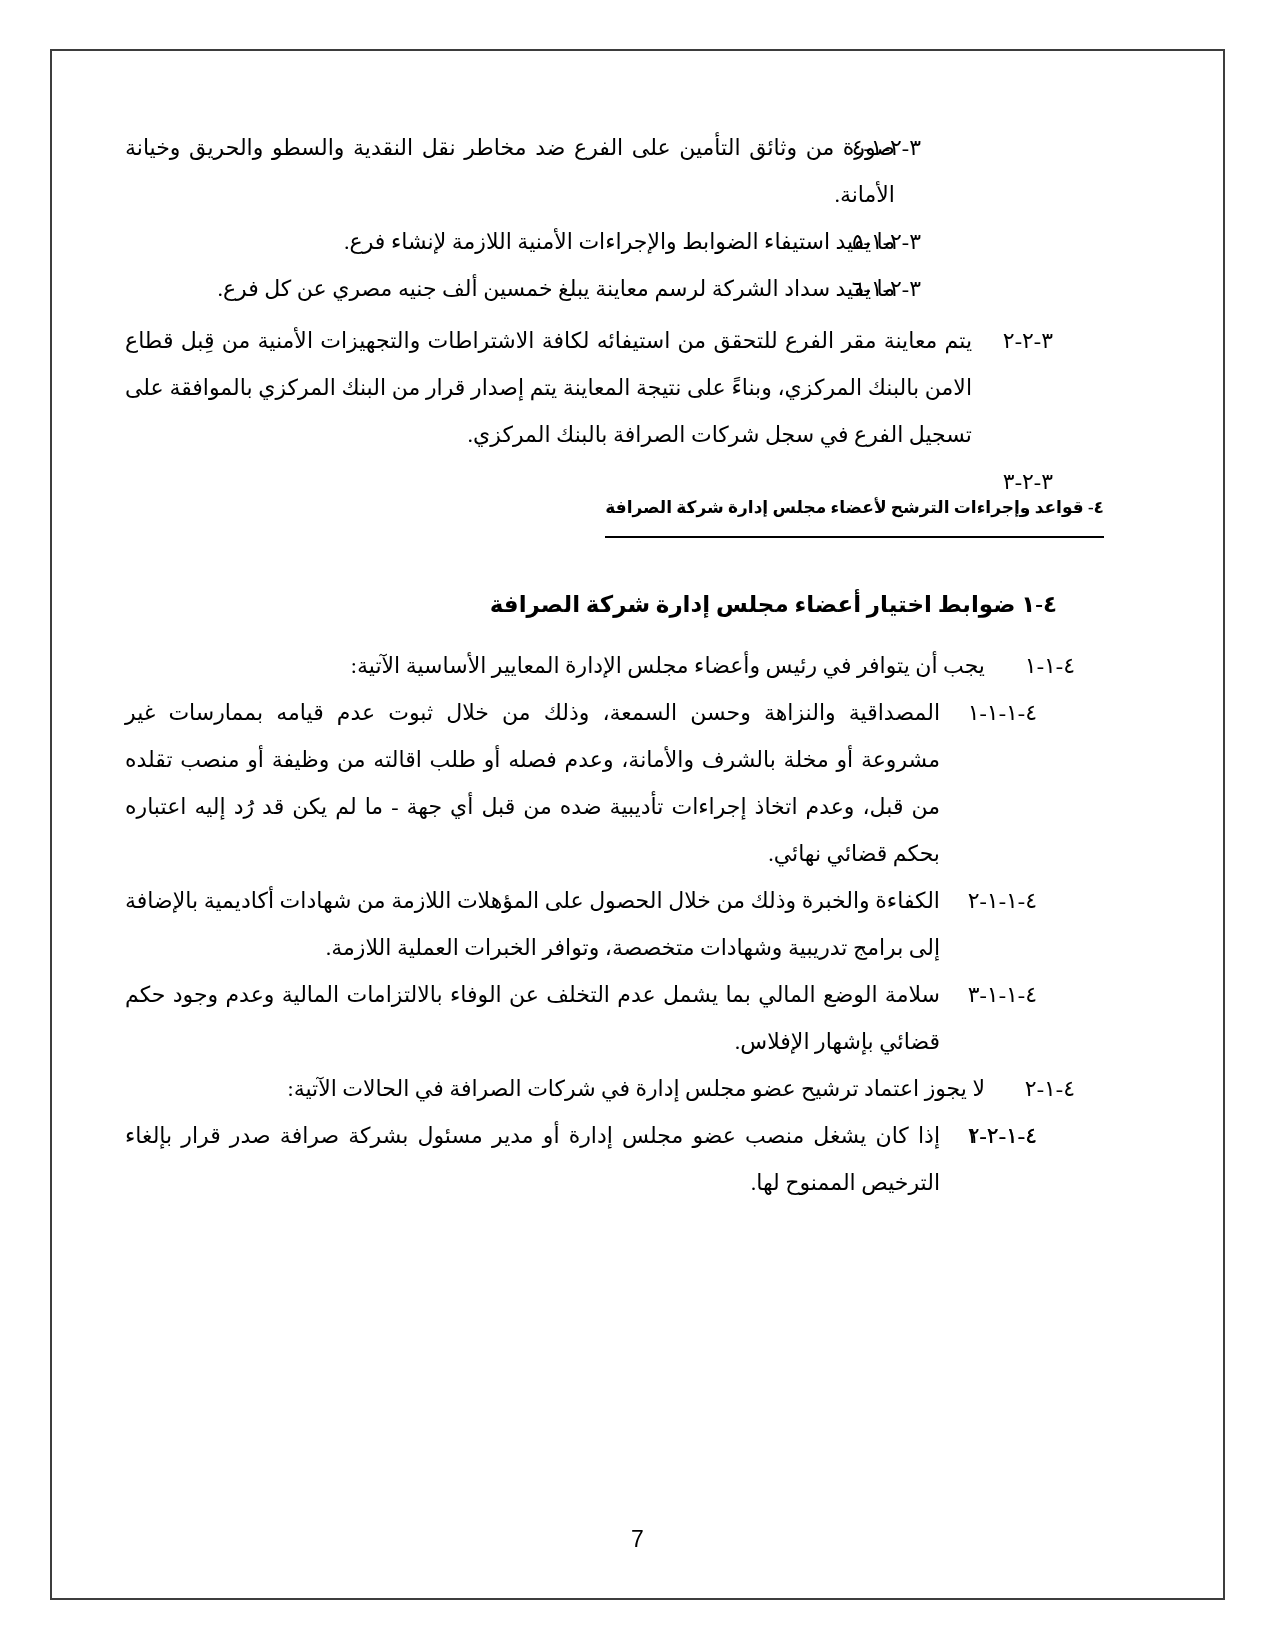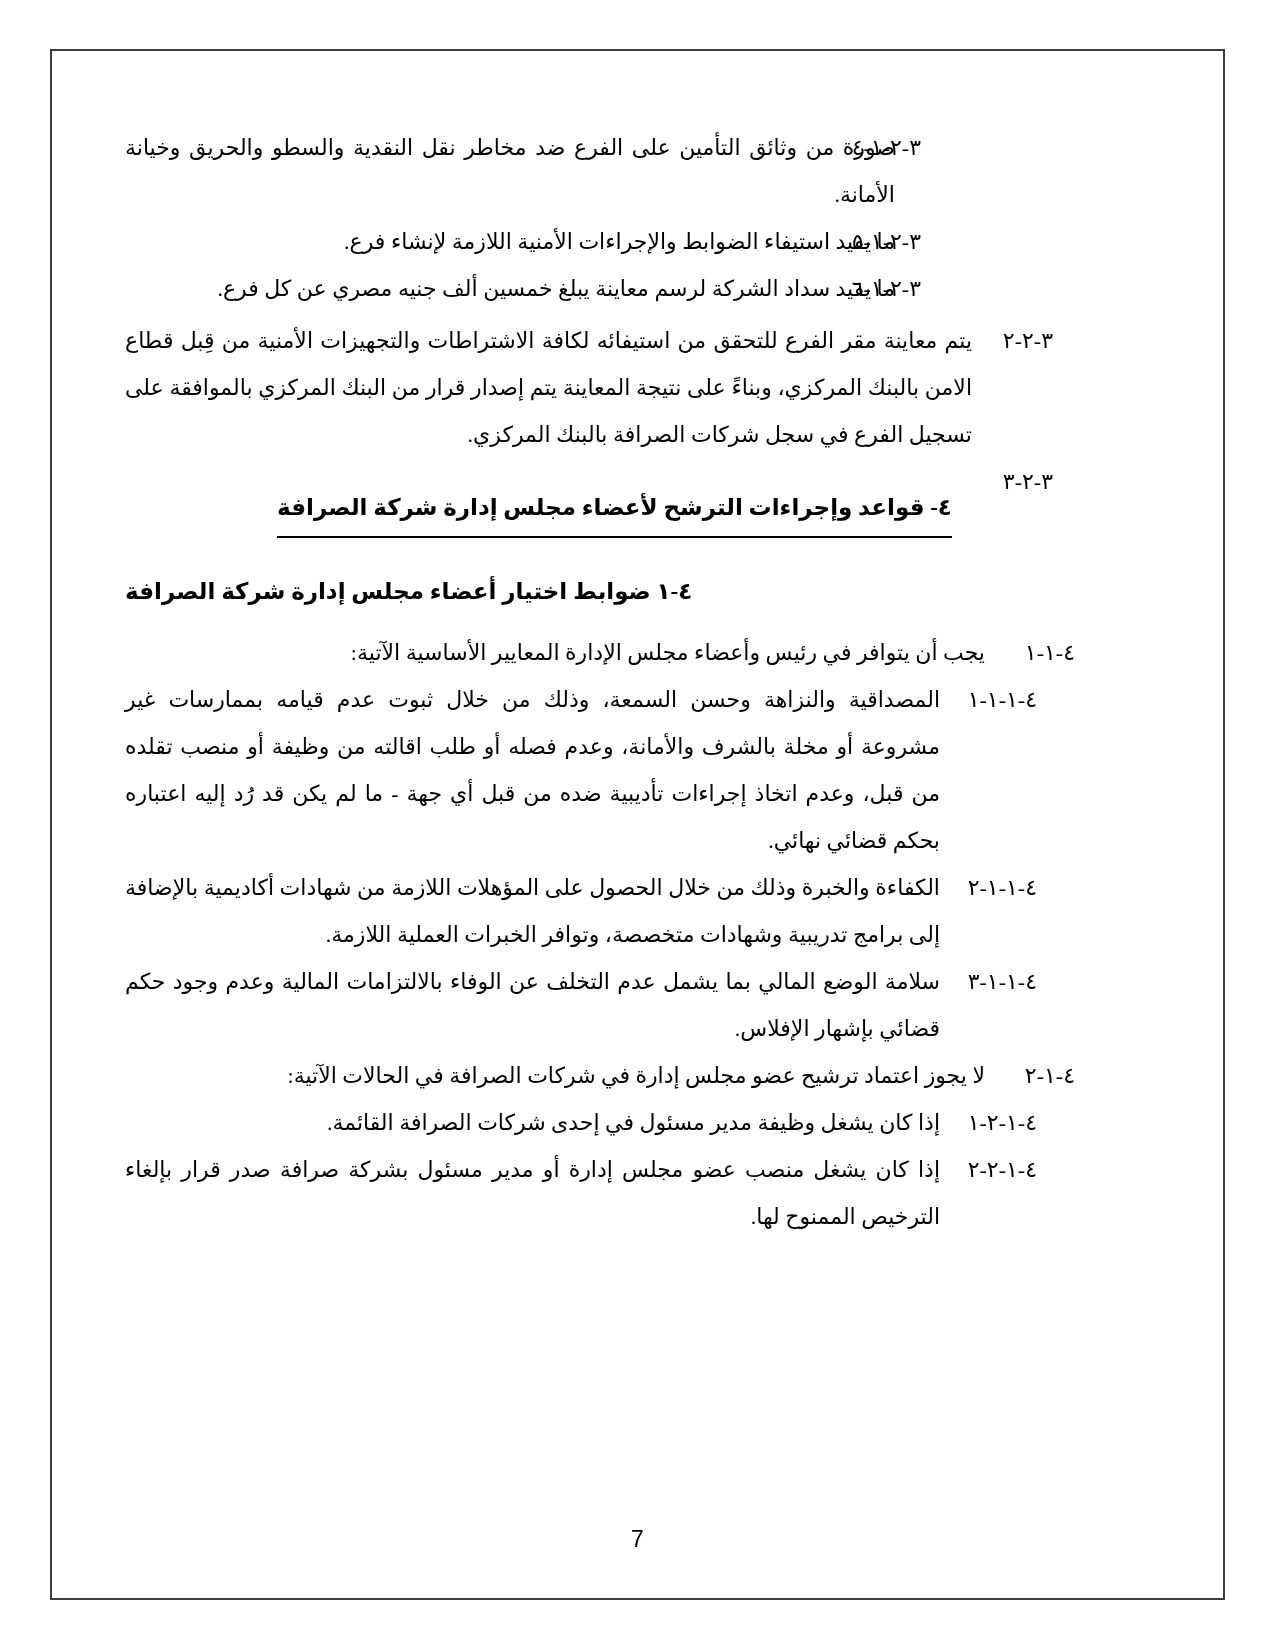--- a/index.html
+++ b/index.html
@@ -29,28 +29,28 @@
   .s3sub > .num{right:155px;}
   .s3dir{padding-right:178px;}
   .s3dir > .num{right:97px;}
   .s4dir{padding-right:165px;}
   .s4dir > .num{right:75px;}
   .s4sub{padding-right:210px;}
   .s4sub > .num{right:113px;}
   .gap-sm{margin-top:5px;}
   .bold{font-weight:normal;}
   .heading{
-    margin:26px 0 30px 0;text-align:center;padding-right:46px;
-    font-size:23px;font-weight:bold;line-height:47px;
+    margin:26px 0 43px 0;text-align:right;padding-right:46px;
+    font-size:17px;font-weight:bold;line-height:47px;
   }
   .heading .underlined{
     display:inline-block;border-bottom:2.5px solid #000;padding-bottom:5px;
   }
   .subheading{
-    margin:0 0 14px 0;text-align:left;padding-right:93px;
+    margin:0 0 14px 0;text-align:right;padding-right:93px;
     font-size:23px;font-weight:bold;line-height:47px;
   }
   .page-number{
     position:absolute;top:1524px;left:50px;width:1175px;
     text-align:center;font-size:23px;line-height:30px;
     font-family:"Liberation Sans","DejaVu Sans",sans-serif;
   }
 </style>
 </head>
 <body>
@@ -111,21 +111,20 @@
     <span class="bold">سلامة الوضع المالي</span> <span>بما يشمل عدم التخلف عن الوفاء بالالتزامات المالية وعدم وجود حكم قضائي بإشهار الإفلاس.</span>
   </div>
 
   <div class="item s4dir">
     <span class="num">٤-١-٢</span>
     <span>لا يجوز اعتماد ترشيح عضو مجلس إدارة في شركات الصرافة في الحالات الآتية:</span>
   </div>
 
   <div class="item s4sub">
     <span class="num">٤-١-٢-١</span>
-    <span>إذا كان يشغل وظيفة مدير مسئول في إحدى شركات الصرافة القائمة.</span>
   </div>
 
   <div class="item s4sub">
     <span class="num">٤-١-٢-٢</span>
     <span>إذا كان يشغل منصب عضو مجلس إدارة أو مدير مسئول بشركة صرافة صدر قرار بإلغاء الترخيص الممنوح لها.</span>
   </div>
 
 </div>
 
 <div class="page-number">7</div>

